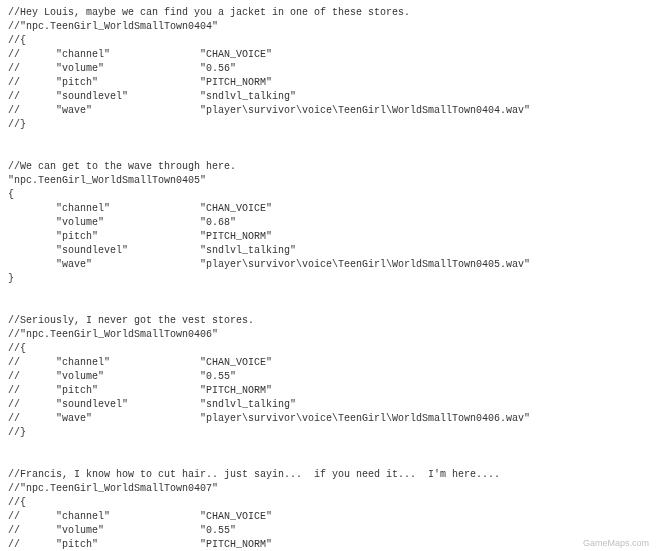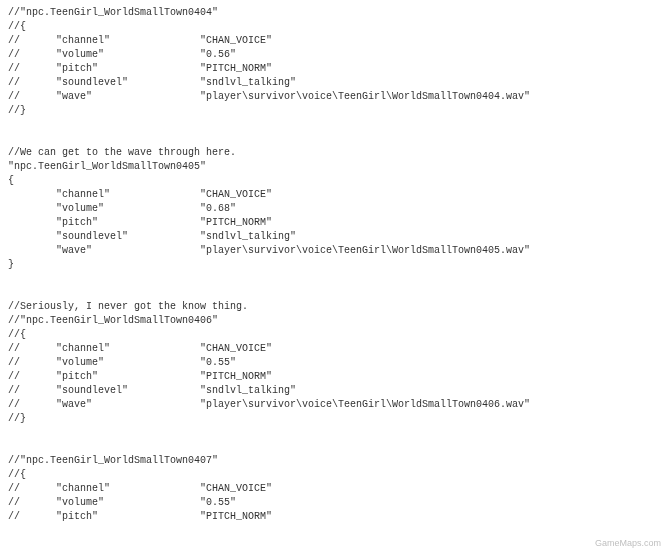--- a/index.html
+++ b/index.html
@@ -11,31 +11,32 @@
     font-size: 10px;
     line-height: 14px;
     color: #333333;
     padding: 6px 8px;
     position: relative;
     overflow: hidden;
   }
   .line { white-space: pre; }
   .watermark {
     position: absolute;
-    right: 10px;
+    right: 22px;
     bottom: 1px;
     font-family: Arial, sans-serif;
     font-size: 9px;
     color: #bfbfbf;
   }
 </style>
 </head>
 <body>
 
 <div id="doc">
+    <div class="line">//Hey Louis, maybe we can find you a jacket in one of these stores.</div>
     <div class="line">//"npc.TeenGirl_WorldSmallTown0404"</div>
     <div class="line">//{</div>
     <div class="line">//      "channel"               "CHAN_VOICE"</div>
     <div class="line">//      "volume"                "0.56"</div>
     <div class="line">//      "pitch"                 "PITCH_NORM"</div>
     <div class="line">//      "soundlevel"            "sndlvl_talking"</div>
     <div class="line">//      "wave"                  "player\survivor\voice\TeenGirl\WorldSmallTown0404.wav"</div>
     <div class="line">//}</div>
     <div class="line">&nbsp;</div>
     <div class="line">&nbsp;</div>
@@ -43,31 +44,32 @@
     <div class="line">"npc.TeenGirl_WorldSmallTown0405"</div>
     <div class="line">{</div>
     <div class="line">        "channel"               "CHAN_VOICE"</div>
     <div class="line">        "volume"                "0.68"</div>
     <div class="line">        "pitch"                 "PITCH_NORM"</div>
     <div class="line">        "soundlevel"            "sndlvl_talking"</div>
     <div class="line">        "wave"                  "player\survivor\voice\TeenGirl\WorldSmallTown0405.wav"</div>
     <div class="line">}</div>
     <div class="line">&nbsp;</div>
     <div class="line">&nbsp;</div>
-    <div class="line">//Seriously, I never got the know thing.</div>
+    <div class="line">//Seriously, I never got the vest stores.</div>
     <div class="line">//"npc.TeenGirl_WorldSmallTown0406"</div>
     <div class="line">//{</div>
     <div class="line">//      "channel"               "CHAN_VOICE"</div>
     <div class="line">//      "volume"                "0.55"</div>
     <div class="line">//      "pitch"                 "PITCH_NORM"</div>
     <div class="line">//      "soundlevel"            "sndlvl_talking"</div>
     <div class="line">//      "wave"                  "player\survivor\voice\TeenGirl\WorldSmallTown0406.wav"</div>
     <div class="line">//}</div>
     <div class="line">&nbsp;</div>
     <div class="line">&nbsp;</div>
+    <div class="line">//Francis, I know how to cut hair.. just sayin...  if you need it...  I'm here....</div>
     <div class="line">//"npc.TeenGirl_WorldSmallTown0407"</div>
     <div class="line">//{</div>
     <div class="line">//      "channel"               "CHAN_VOICE"</div>
     <div class="line">//      "volume"                "0.55"</div>
     <div class="line">//      "pitch"                 "PITCH_NORM"</div>
   </div>
 
 <div class="watermark">GameMaps.com</div>
 
 </body></html>

